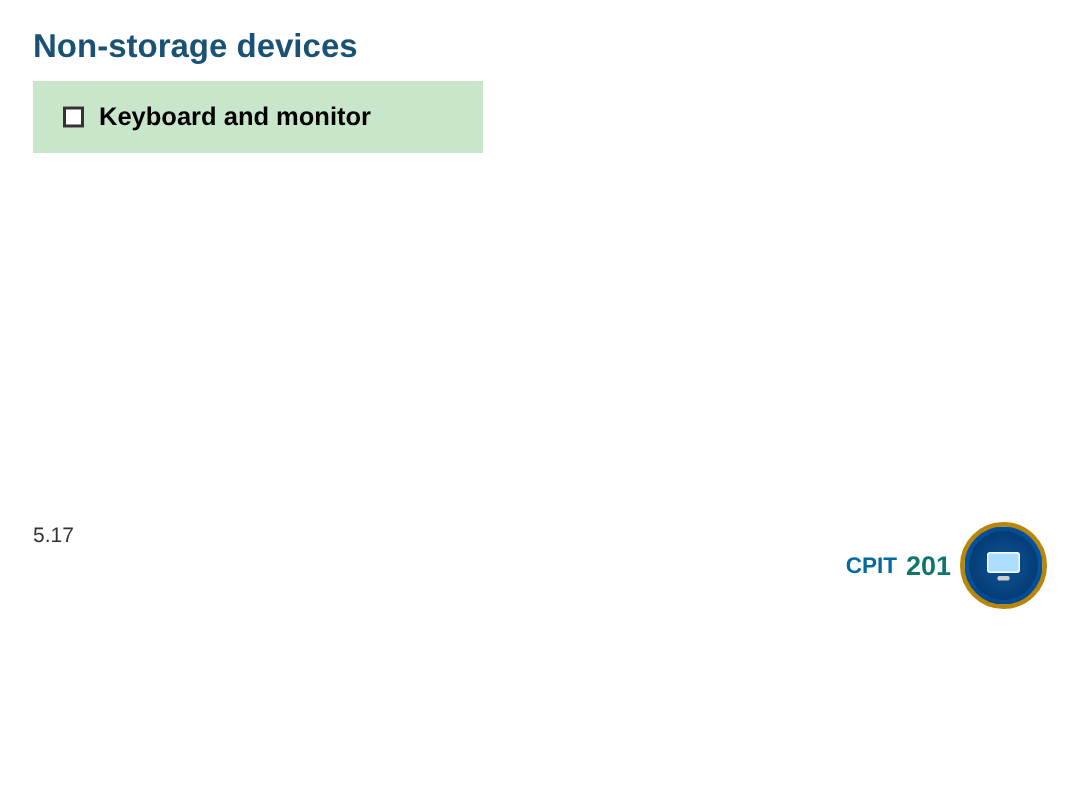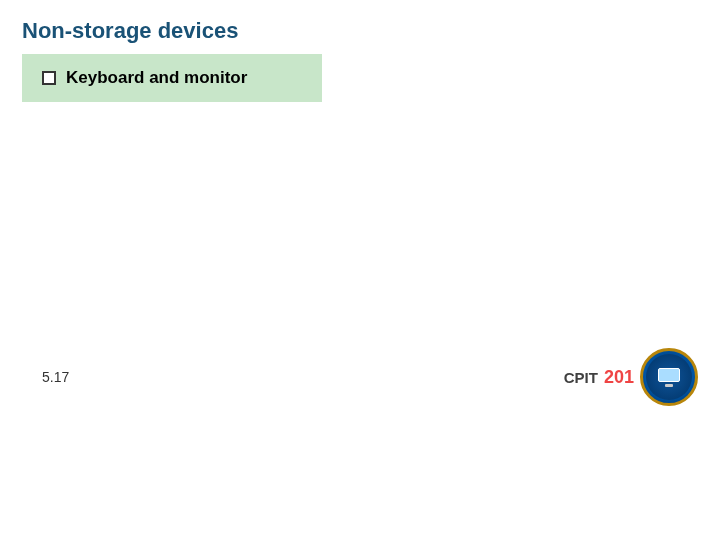--- a/index.html
+++ b/index.html
@@ -72,22 +72,20 @@
       background: #fff;
     }
 
     .footer {
       position: absolute;
       bottom: 12px;
       left: 22px;
       right: 22px;
       display: flex;
       justify-content: space-between;
-      align-items: center;
-      margin-left: 20px;
     }
 
     .footer-slide-num {
       font-size: 14px;
       color: #333;
     }
 
     .footer-right {
       display: flex;
       align-items: center;
@@ -130,27 +128,27 @@
     .cpit-stand {
       width: 8px;
       height: 3px;
       background: #ccc;
       border-radius: 1px;
     }
 
     .footer-cpit-text {
       font-size: 15px;
       font-weight: bold;
-      color: #404040;
+      color: #0369a1;
     }
 
     .footer-num {
       font-size: 18px;
       font-weight: bold;
-      color: #ef4444;
+      color: #0f766e;
     }
   </style>
 </head>
 <body>
 
 <div class="slide-container">
 
   <div class="title-heading">Non-storage devices</div>
 
 

